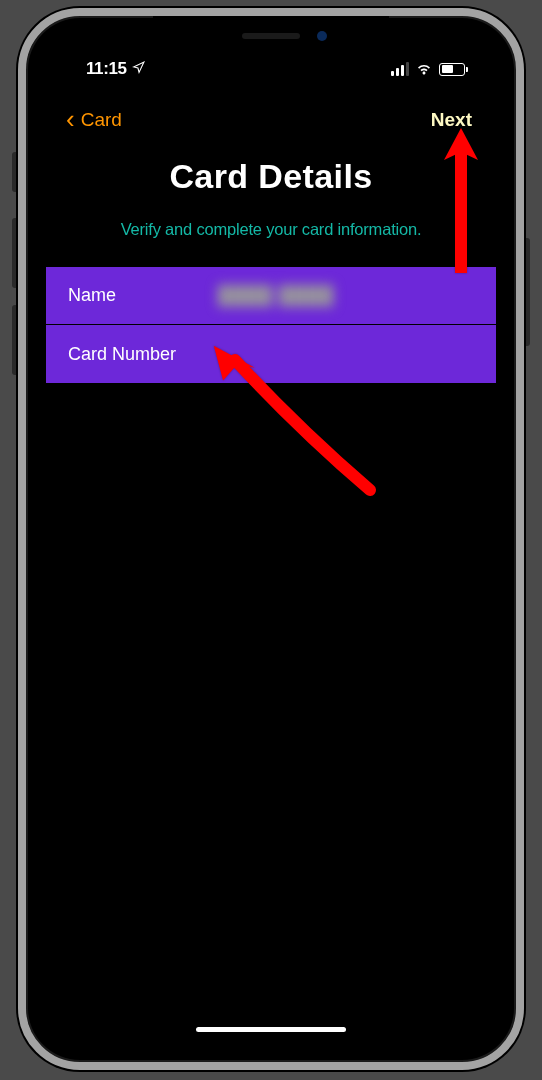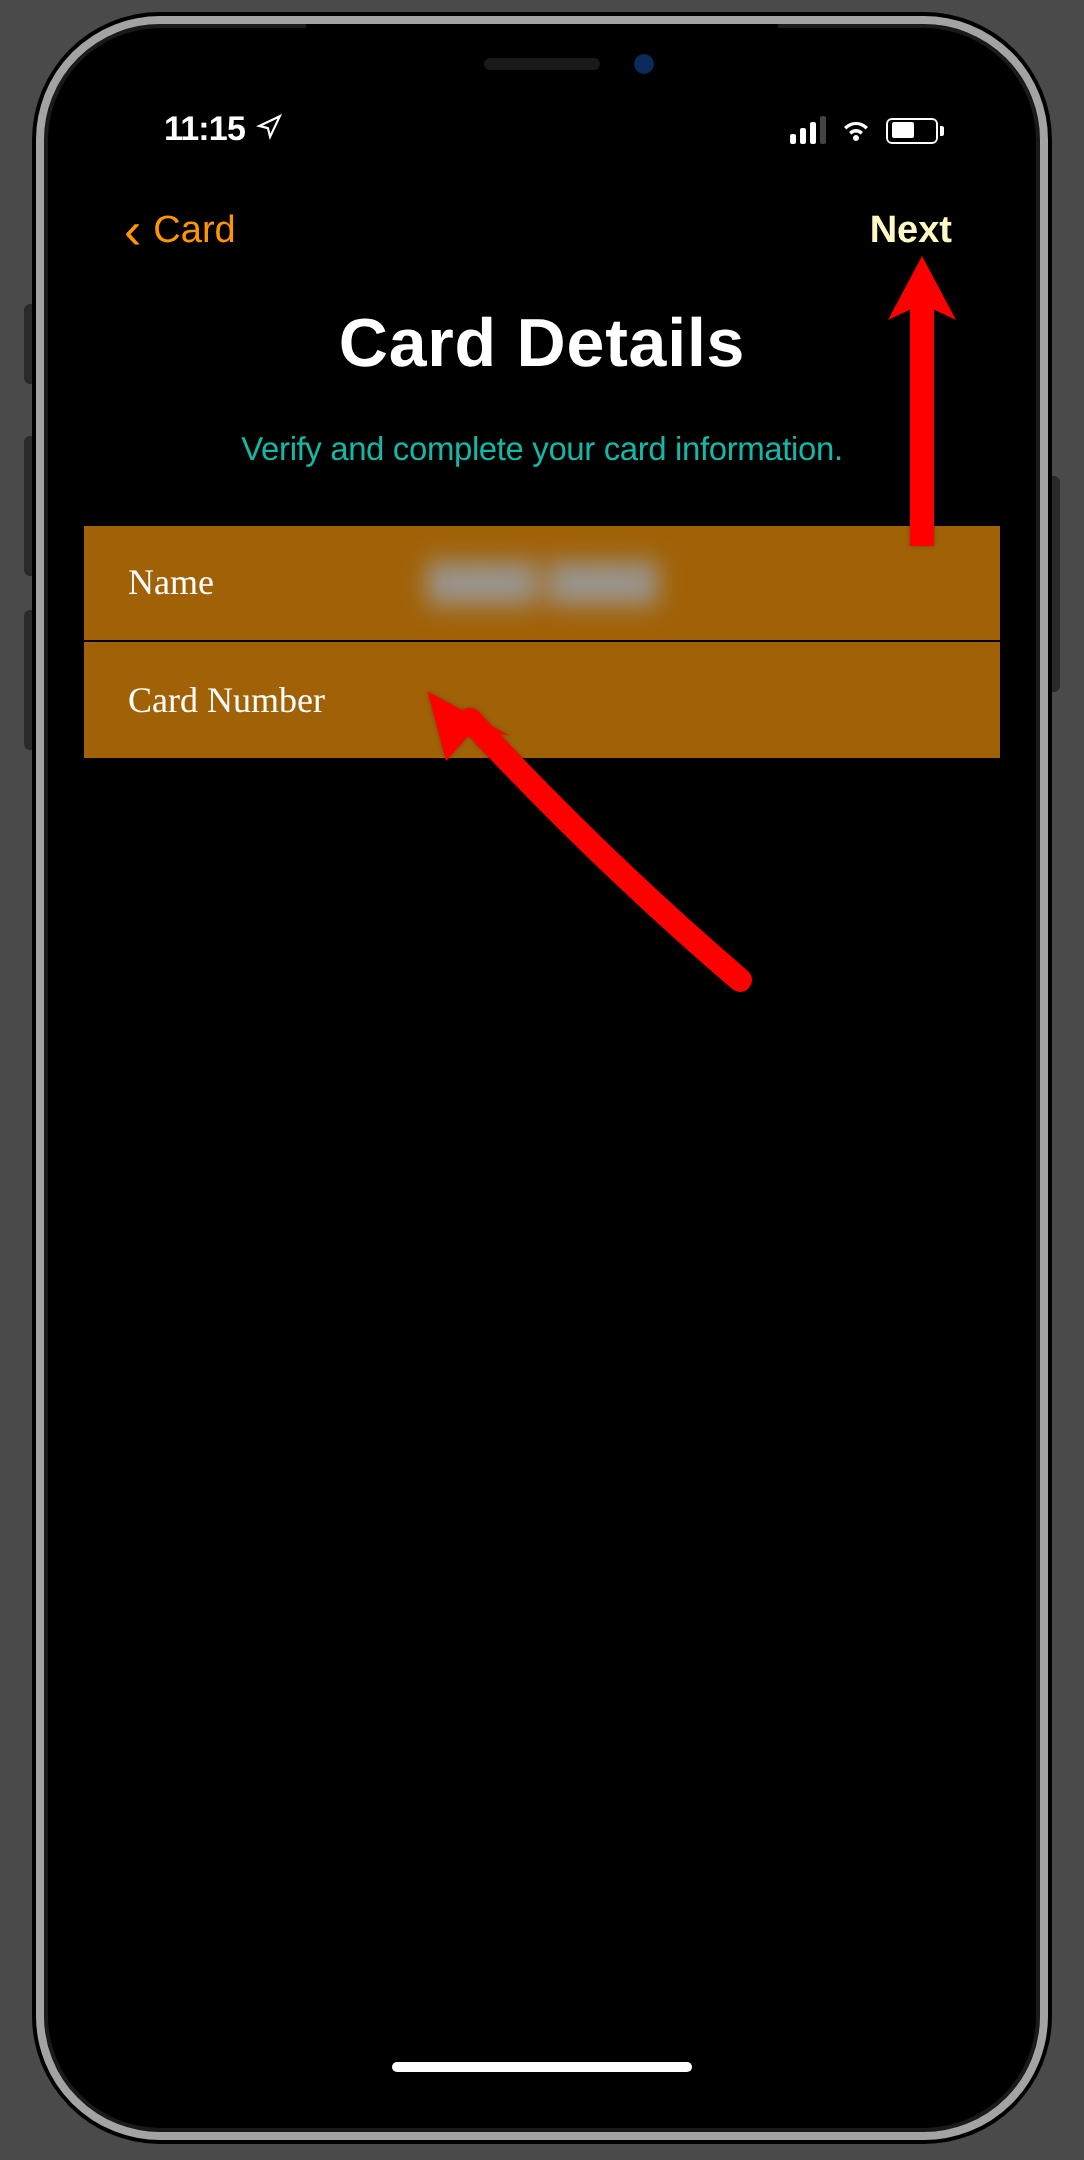--- a/index.html
+++ b/index.html
@@ -18,21 +18,21 @@
     }
     
     .phone-frame {
       position: absolute;
       top: 8px;
       left: 18px;
       width: 506px;
       height: 1062px;
       background: #000;
       border-radius: 62px;
-      border: 4px solid #a3a3a3;
+      border: 8px solid #a3a3a3;
       box-shadow: 0 0 0 2px #000, inset 0 0 0 2px #1a1a1a;
       overflow: hidden;
     }
     
     .side-button-left-1 {
       position: absolute;
       left: 12px;
       top: 152px;
       width: 6px;
       height: 40px;
@@ -236,22 +236,21 @@
     }
     
     .page-subtitle {
       color: #14b8a6;
       font-size: 16.5px;
       font-weight: 400;
       letter-spacing: -0.2px;
     }
     
     .form-section {
-      background: #a16207;
-      font-family: Liberation Serif, serif;
+      background: #6d28d9;
     }
     
     .form-row {
       display: flex;
       align-items: center;
       padding: 17px 22px;
       border-bottom: 0.5px solid #000;
       min-height: 58px;
     }
     

